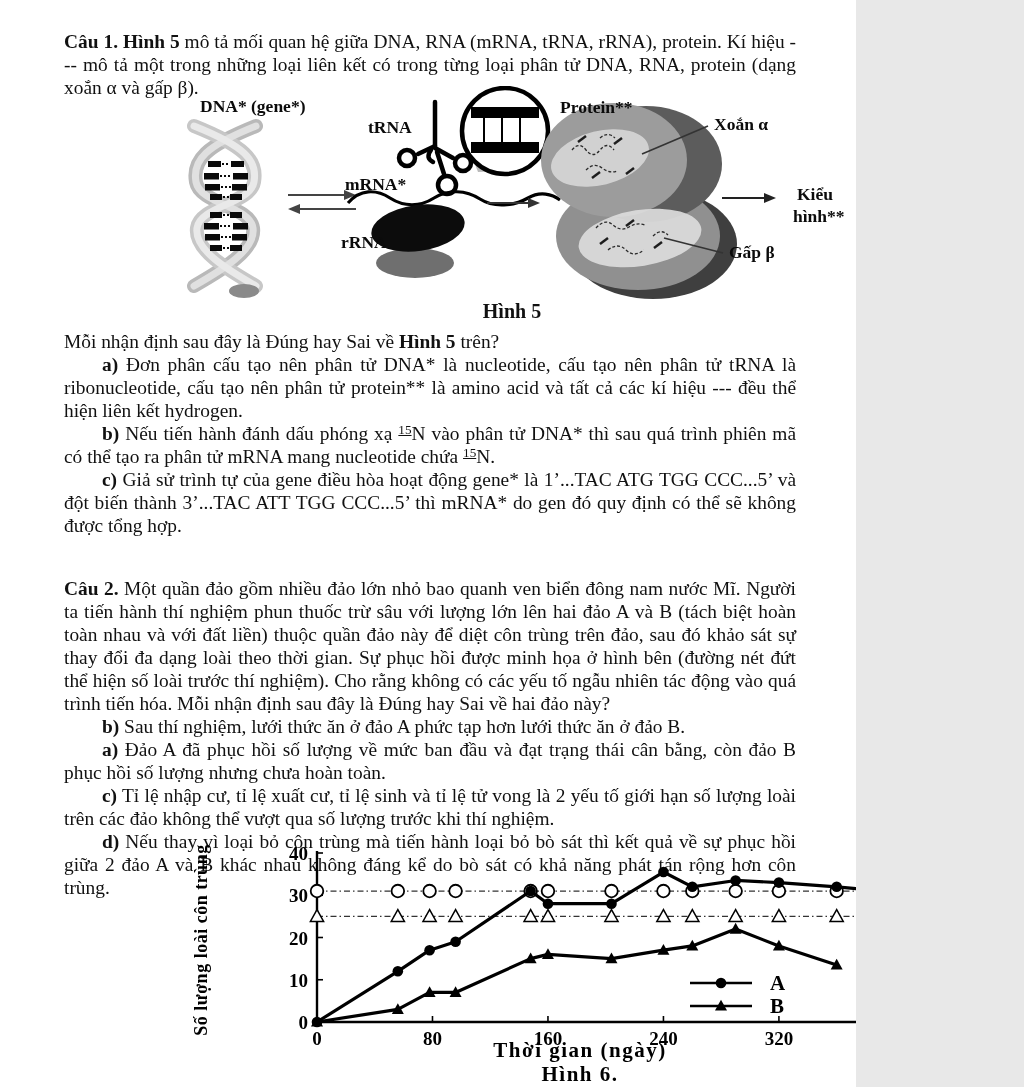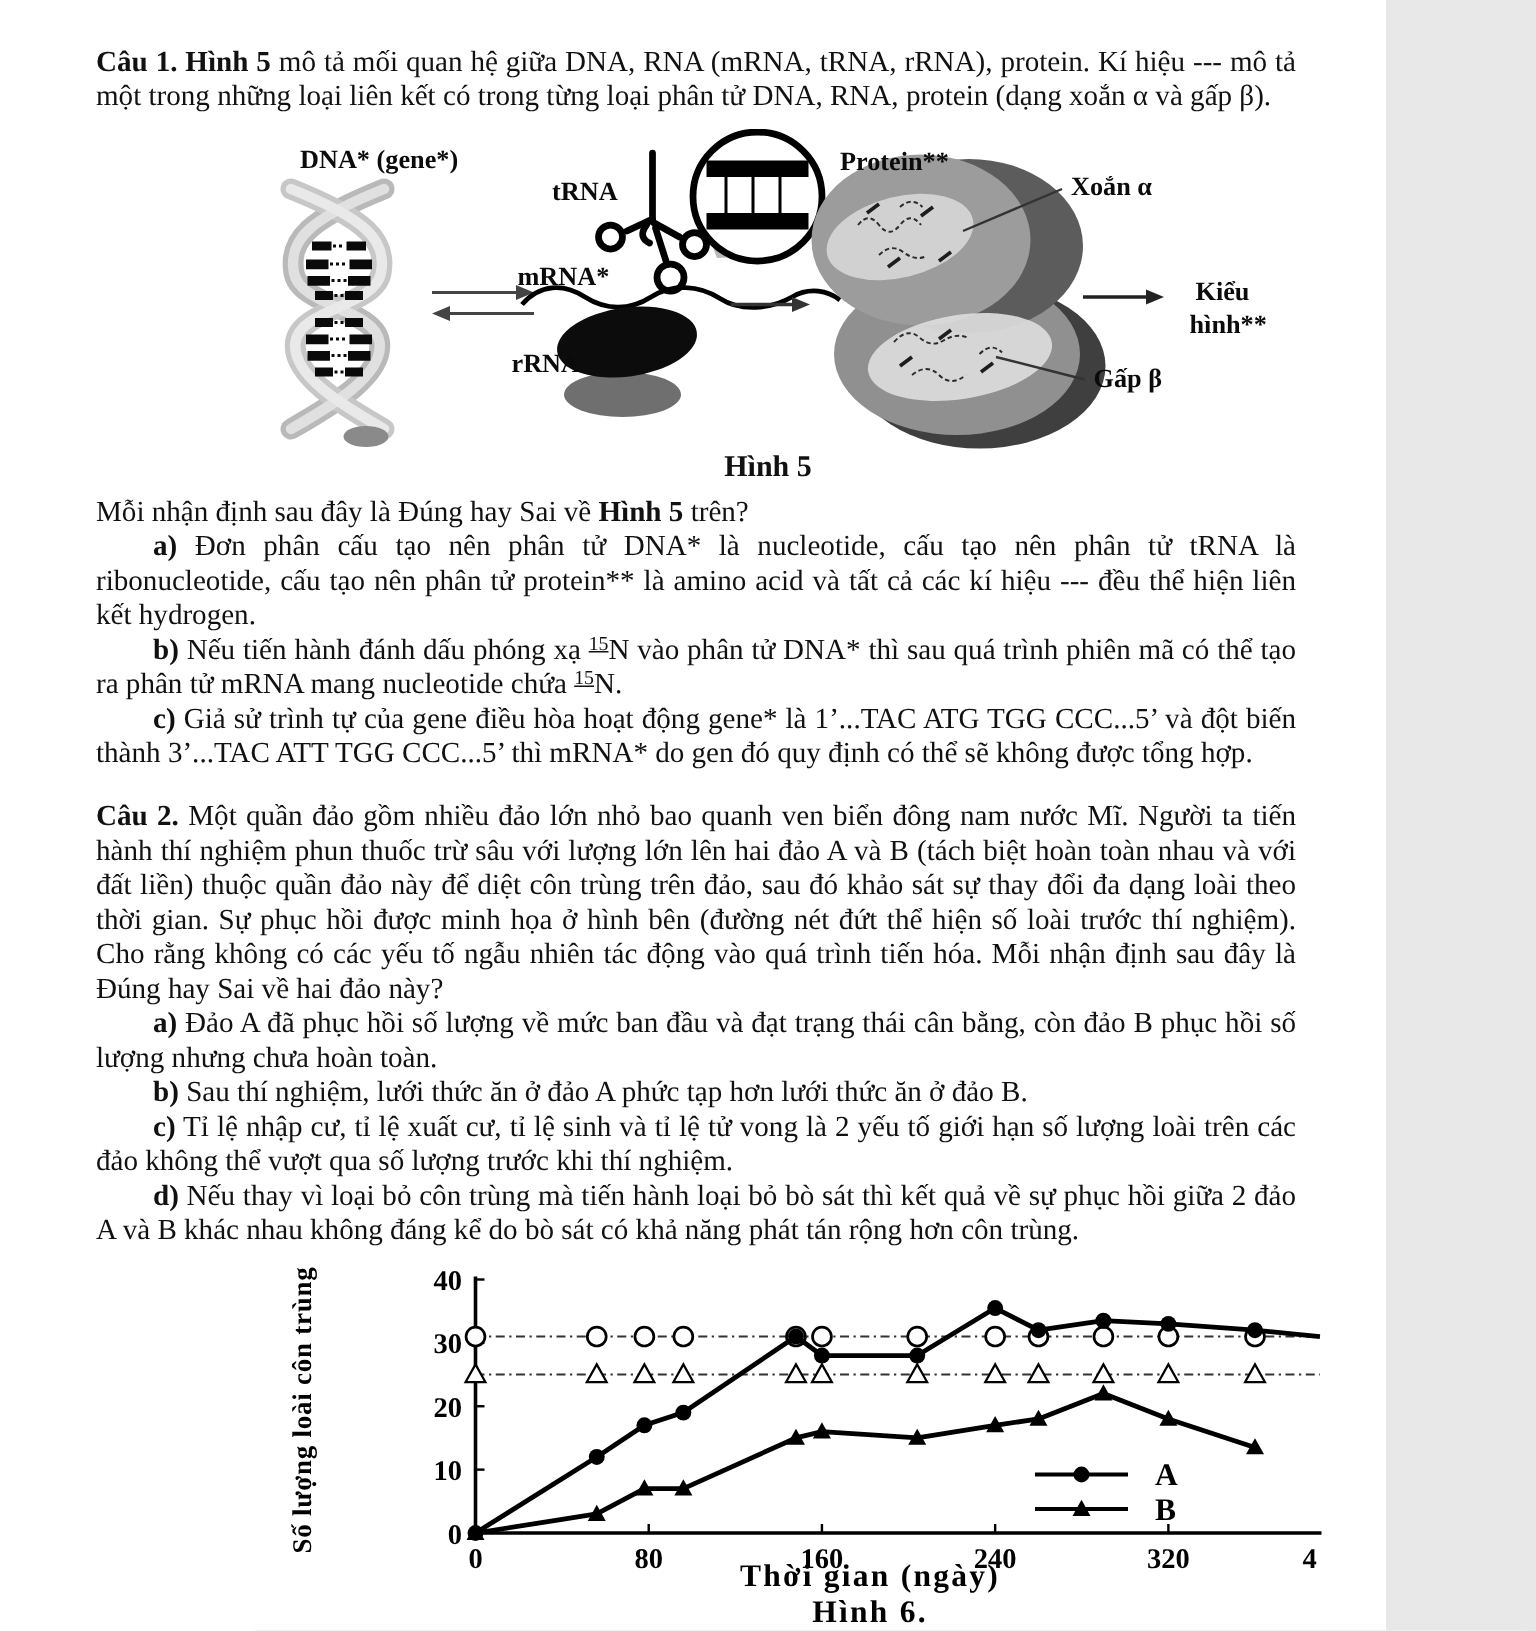--- a/index.html
+++ b/index.html
@@ -1,16 +1,16 @@
 <!DOCTYPE html>
 <html><head>
 <meta charset="utf-8">
 <style>
   html,body{margin:0;padding:0;background:#e8e8e8;}
-  .page{position:relative;width:924px;height:1087px;background:#ffffff;overflow:hidden;
+  .page{position:relative;width:856px;height:1087px;background:#ffffff;overflow:hidden;
         font-family:"Liberation Serif",serif;color:#111;}
   .tblock{position:absolute;left:64px;right:60px;text-align:justify;
           font-size:19.4px;line-height:23px;}
   .tblock p{margin:0;}
   .st{text-indent:38px;}
   b.lead{font-weight:bold;}
   sup{font-size:0.68em;line-height:0;vertical-align:baseline;position:relative;top:-0.45em;text-decoration:underline;}
   #fig5-caption{position:absolute;top:300px;left:0;width:1024px;text-align:center;
         font-weight:bold;font-size:20px;}
   #figure5-wrap{position:absolute;left:148px;top:86px;width:720px;height:215px;}
@@ -167,24 +167,24 @@
 
   <div id="fig5-caption">Hình 5</div>
 
   <div class="tblock" style="top:330px;">
     <p><span>Mỗi nhận định sau đây là Đúng hay Sai về </span><b>Hình 5</b><span> trên?</span></p>
     <p class="st"><b class="lead">a)</b><span> Đơn phân cấu tạo nên phân tử DNA* là nucleotide, cấu tạo nên phân tử tRNA là ribonucleotide, cấu tạo nên phân tử protein** là amino acid và tất cả các kí hiệu --- đều thể hiện liên kết hydrogen.</span></p>
     <p class="st"><b class="lead">b)</b><span> Nếu tiến hành đánh dấu phóng xạ </span><sup>15</sup><span>N vào phân tử DNA* thì sau quá trình phiên mã có thể tạo ra phân tử mRNA mang nucleotide chứa </span><sup>15</sup><span>N.</span></p>
     <p class="st"><b class="lead">c)</b><span> Giả sử trình tự của gene điều hòa hoạt động gene* là 1’...TAC ATG TGG CCC...5’ và đột biến thành 3’...TAC ATT TGG CCC...5’ thì mRNA* do gen đó quy định có thể sẽ không được tổng hợp.</span></p>
   </div>
 
-  <div class="tblock" style="top:533px;">
+  <div class="tblock" style="top:577px;">
     <p><b class="lead">Câu 2.</b><span> Một quần đảo gồm nhiều đảo lớn nhỏ bao quanh ven biển đông nam nước Mĩ. Người ta tiến hành thí nghiệm phun thuốc trừ sâu với lượng lớn lên hai đảo A và B (tách biệt hoàn toàn nhau và với đất liền) thuộc quần đảo này để diệt côn trùng trên đảo, sau đó khảo sát sự thay đổi đa dạng loài theo thời gian. Sự phục hồi được minh họa ở hình bên (đường nét đứt thể hiện số loài trước thí nghiệm). Cho rằng không có các yếu tố ngẫu nhiên tác động vào quá trình tiến hóa. Mỗi nhận định sau đây là Đúng hay Sai về hai đảo này?</span></p>
+    <p class="st"><b class="lead">b)</b><span> Sau thí nghiệm, lưới thức ăn ở đảo A phức tạp hơn lưới thức ăn ở đảo B.</span></p>
     <p class="st"><b class="lead">a)</b><span> Đảo A đã phục hồi số lượng về mức ban đầu và đạt trạng thái cân bằng, còn đảo B phục hồi số lượng nhưng chưa hoàn toàn.</span></p>
-    <p class="st"><b class="lead">b)</b><span> Sau thí nghiệm, lưới thức ăn ở đảo A phức tạp hơn lưới thức ăn ở đảo B.</span></p>
     <p class="st"><b class="lead">c)</b><span> Tỉ lệ nhập cư, tỉ lệ xuất cư, tỉ lệ sinh và tỉ lệ tử vong là 2 yếu tố giới hạn số lượng loài trên các đảo không thể vượt qua số lượng trước khi thí nghiệm.</span></p>
     <p class="st"><b class="lead">d)</b><span> Nếu thay vì loại bỏ côn trùng mà tiến hành loại bỏ bò sát thì kết quả về sự phục hồi giữa 2 đảo A và B khác nhau không đáng kể do bò sát có khả năng phát tán rộng hơn côn trùng.</span></p>
   </div>
 
   <div id="chart-wrap">
     <svg id="hinh6-svg" width="710" height="247" viewBox="0 0 710 247">
         <line x1="137" y1="11" x2="137" y2="182" stroke="#000" stroke-width="2.4"></line>
         <line x1="136" y1="182" x2="701" y2="182" stroke="#000" stroke-width="2.4"></line>
         <line x1="137" y1="182" x2="143" y2="182" stroke="#000" stroke-width="1.6"></line>
         <text x="128" y="189" class="ty">0</text>

